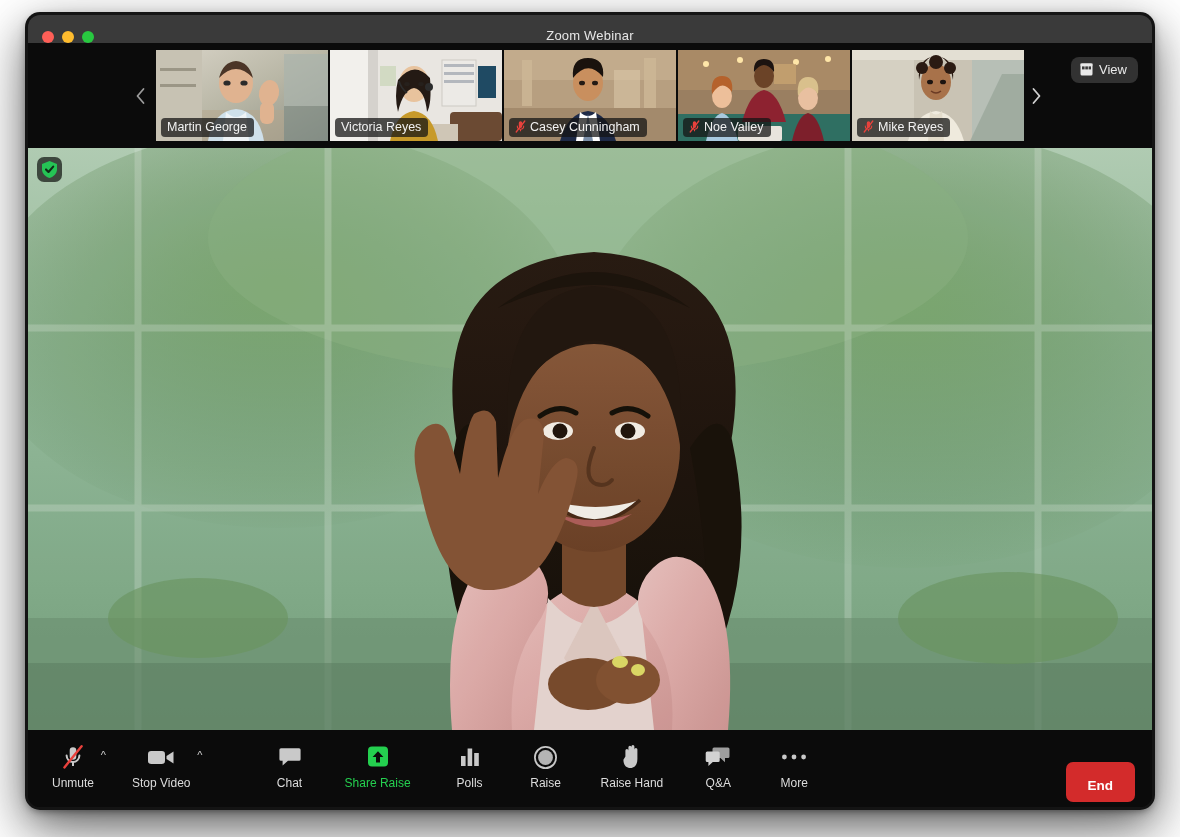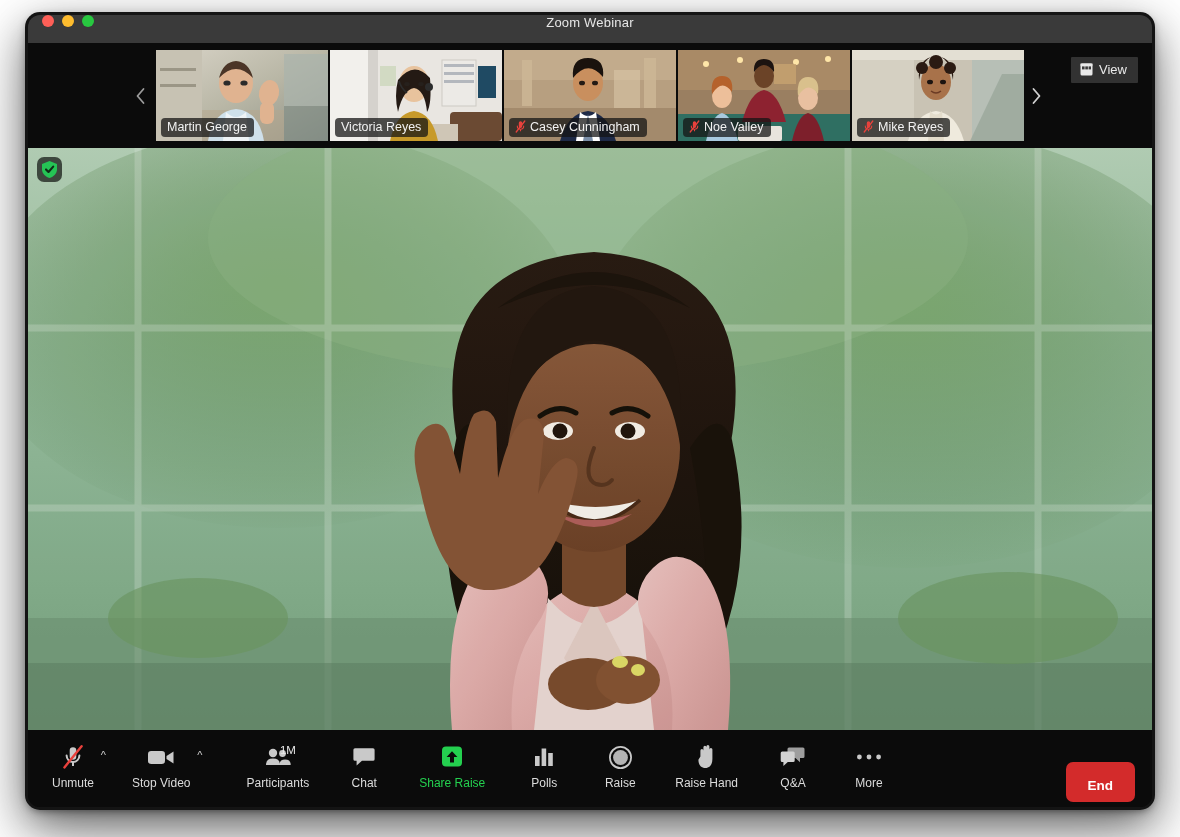--- a/index.html
+++ b/index.html
@@ -28,21 +28,21 @@
       0 14px 38px rgba(0,0,0,.48),
       0 26px 70px rgba(0,0,0,.32);
   }
 
   
   #title-bar {
     position: relative;
     height: 28px;
     background: #3a3a3a;
     display: flex;
-    align-items: flex-start;
+    align-items: flex-end;
   }
   .traffic-lights {
     display: flex;
     gap: 8px;
     margin-left: 14px;
   }
   .tl { width: 12px; height: 12px; border-radius: 50%; display: block; }
   .tl.red    { background: #fe5f57; }
   .tl.yellow { background: #febc2e; }
   .tl.green  { background: #28c840; }
@@ -122,21 +122,21 @@
   }
 
   #view-button {
     position: absolute;
     right: 14px;
     top: 14px;
     display: flex;
     align-items: center;
     gap: 6px;
     padding: 5px 11px 6px 9px;
-    border-radius: 1px;
+    border-radius: 8px;
     background: rgba(58,58,58,.82);
     color: #e9e9e9;
     font-size: 13px;
     cursor: pointer;
   }
 
   
   #stage {
     position: relative;
     height: 582px;
@@ -537,32 +537,20 @@
           <rect x="1" y="4" width="17" height="13" rx="3.2" fill="#c9c9c9"></rect>
           <path d="M19.5 9 L26.5 4.6 V16.4 L19.5 12z" fill="#c9c9c9"></path>
         </svg>
       </div>
       <div class="tb-label">Stop Video</div>
       <span class="caret">^</span>
     </div>
 
     <div style="width:44px"></div>
 
-    <div class="tb-item">
-      <div class="tb-icon">
-        <svg width="28" height="20" viewBox="0 0 28 20">
-          <circle cx="9" cy="6" r="4.2" fill="#c9c9c9"></circle>
-          <circle cx="18.5" cy="6.5" r="3.4" fill="#c9c9c9"></circle>
-          <path d="M2 18 q0 -6.4 7 -6.4 q7 0 7 6.4z" fill="#c9c9c9"></path>
-          <path d="M15.5 18 q0 -5.4 5.6 -5.4 q5.6 0 5.6 5.4z" fill="#c9c9c9"></path>
-        </svg>
-      </div>
-      <span class="badge-count">1M</span>
-      <div class="tb-label">Participants</div>
-    </div>
 
     <div style="width:22px"></div>
 
     <div class="tb-item">
       <div class="tb-icon">
         <svg width="24" height="22" viewBox="0 0 24 22">
           <path d="M3 2.2h18a1.6 1.6 0 0 1 1.6 1.6v9.4a1.6 1.6 0 0 1-1.6 1.6h-11l-5.4 4.6v-4.6H3a1.6 1.6 0 0 1-1.6-1.6V3.8A1.6 1.6 0 0 1 3 2.2z" fill="#c9c9c9"></path>
         </svg>
       </div>
       <div class="tb-label">Chat</div>

